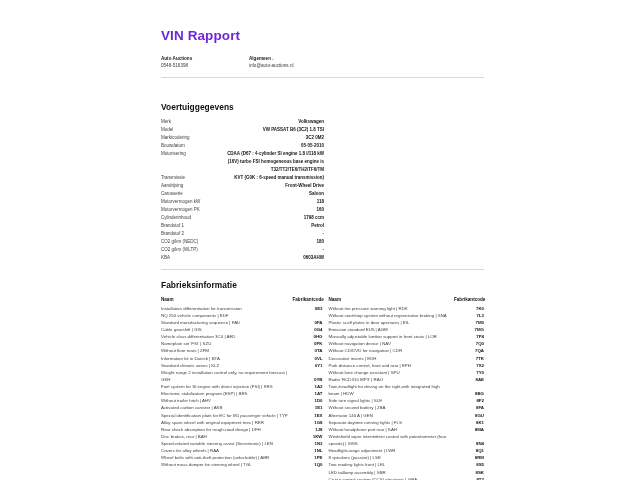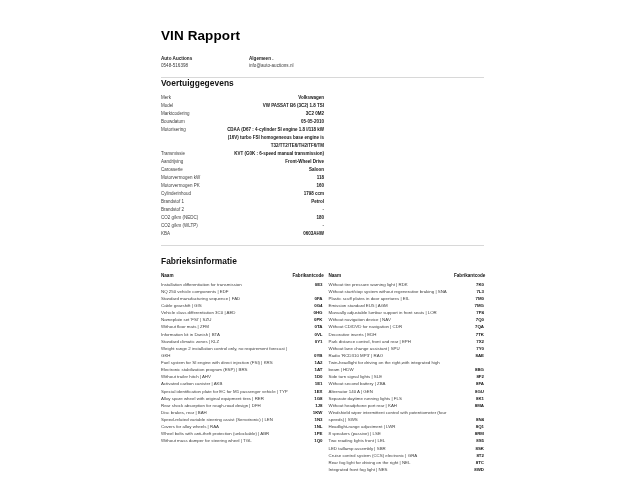--- a/index.html
+++ b/index.html
@@ -57,21 +57,21 @@
     white-space: nowrap;
   }
   .brand .reg {
     font-size: 8px;
     vertical-align: super;
     font-weight: normal;
   }
   .doc-title {
     font-size: 13.5px;
     font-weight: bold;
-    color: #000000;
+    color: #6d28d9;
     letter-spacing: 0.1px;
   }
   .hdr-meta {
     margin-top: 12px;
     font-size: 4.6px;
     line-height: 1.62;
     color: #3b3b3b;
   }
   .hdr-contacts {
     margin-top: 12px;
@@ -87,21 +87,21 @@
   }
   .rule {
     border: 0;
     border-top: 1px solid #d8d8d8;
     margin: 7px 0 0 0;
   }
 
   
   .cols {
     display: flex;
-    margin-top: 0;
+    margin-top: 24px;
   }
   .col-l { width: 163px; }
   .col-r { flex: 1; padding-left: 2px; }
 
   .sect-title {
     font-size: 8.4px;
     font-weight: bold;
     color: #111;
     margin-bottom: 6px;
     letter-spacing: 0.05px;

